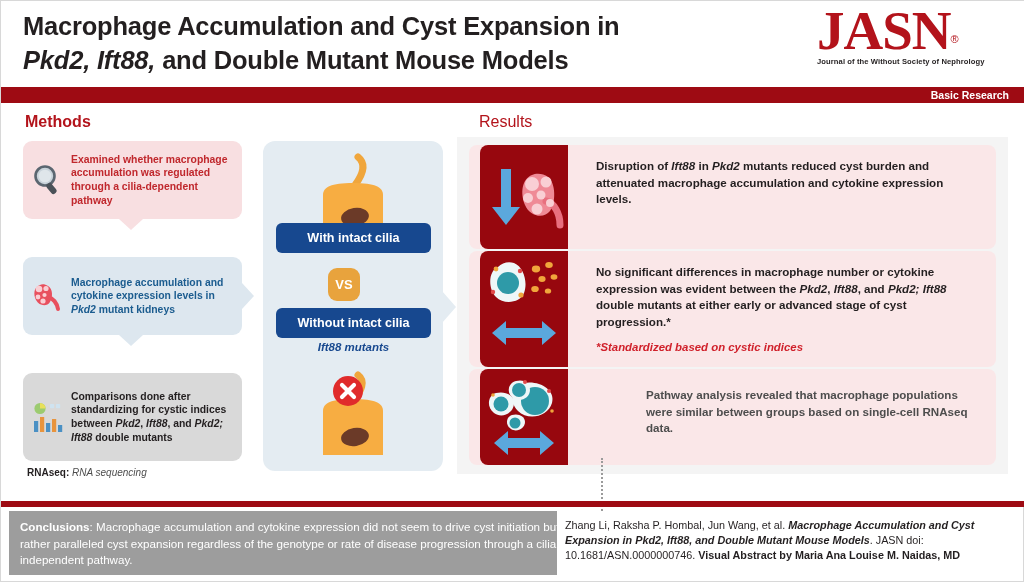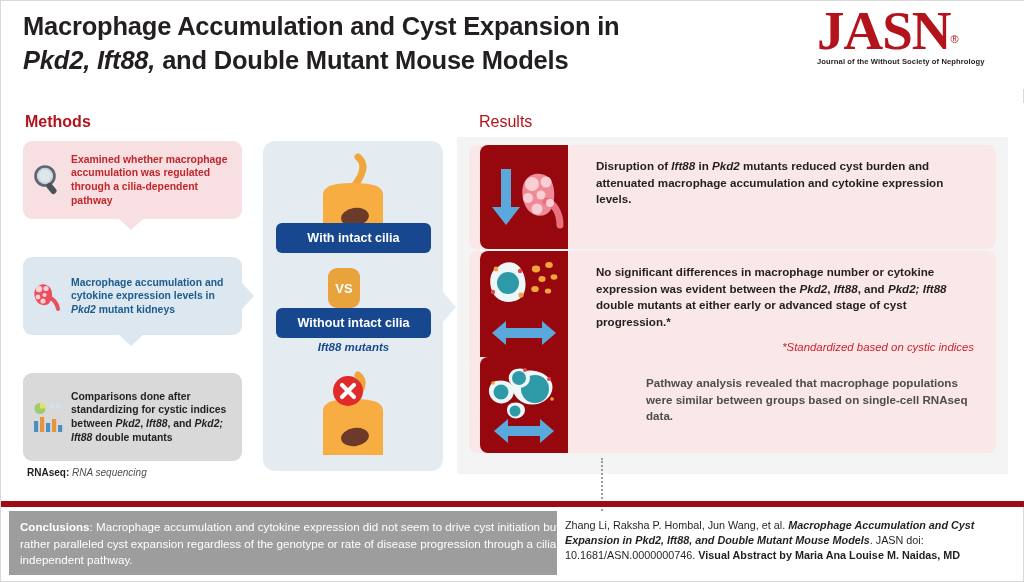--- a/index.html
+++ b/index.html
@@ -122,21 +122,21 @@
   .pill {
     position: absolute; left: 275px; width: 155px; height: 30px;
     background: #17488f; border-radius: 6px;
     color: #ffffff; font-size: 12.6px; font-weight: bold;
     display: flex; align-items: center; justify-content: center;
   }
   .pill-top { top: 120px; }
   .pill-bottom { top: 205px; }
   .vs-badge {
     position: absolute; left: 327px; top: 165px;
-    width: 32px; height: 40px; border-radius: 9px;
+    width: 32px; height: 33px; border-radius: 9px;
     background: #e8a33d;
     color: #ffffff; font-size: 13px; font-weight: bold;
     display: flex; align-items: center; justify-content: center;
   }
   .mutant-label {
     position: absolute; left: 275px; top: 238px; width: 155px;
     text-align: center; font-size: 11.5px; font-weight: bold;
     font-style: italic; color: #17488f;
   }
 
@@ -152,36 +152,36 @@
   }
   .rrow {
     position: absolute; left: 12px; width: 527px;
     background: #fae7e8;
     border-radius: 8px;
     display: flex;
     padding-left: 11px;
   }
   .rrow-1 { top: 8px;   height: 104px; }
   .rrow-2 { top: 114px; height: 116px; }
-  .rrow-3 { top: 220px; height: 96px; }
+  .rrow-3 { top: 232px; height: 96px; }
   .ricon {
     width: 88px; flex: 0 0 88px;
     background: #97070e;
     border-radius: 8px 0 0 8px;
     position: relative;
   }
   .rtext {
     flex: 1; padding: 13px 22px 10px 28px;
     font-size: 11.6px; font-weight: bold; line-height: 16.5px;
     color: #231f20;
   }
   .rtext .ital { font-style: italic; }
   .rnote {
     display: block; margin-top: 9px;
-    color: #d0212b; font-style: italic; font-weight: normal; font-size: 11.4px; text-align: right;
+    color: #d0212b; font-style: italic; font-weight: bold; font-size: 11.4px;
   }
   .rtext-3 { color: #4d4d4d; padding-left: 78px; padding-top: 18px; }
   .dotted-l {
     position: absolute; left: 600px; top: 355px;
     width: 46px; height: 56px;
     border-left: 2px dotted #9b9b9b;
     border-bottom: 2px dotted #9b9b9b;
   }
 
   
@@ -226,20 +226,23 @@
     </div>
 
     <div class="jasn-logo">
       <div>
         <span class="jasn-word">JASN</span><span class="jasn-reg">®</span>
       </div>
       <div class="jasn-sub">Journal of the Without Society of Nephrology</div>
     </div>
   </div>
 
+  <div class="redbar">
+    <div class="redbar-label">Basic Research</div>
+  </div>
 
   <div class="body-area">
 
     <div class="methods-head">Methods</div>
 
     <div class="mbox mbox-1">
       <span class="svgicon" style="position:relative;flex:0 0 34px;height:34px;">
         <svg width="34" height="34" viewBox="0 0 34 34">
           <circle cx="14" cy="13" r="9.5" fill="#c9d3da" stroke="#5b6670" stroke-width="2.6"></circle>
           <circle cx="14" cy="13" r="6.3" fill="#dfe6ea"></circle>

